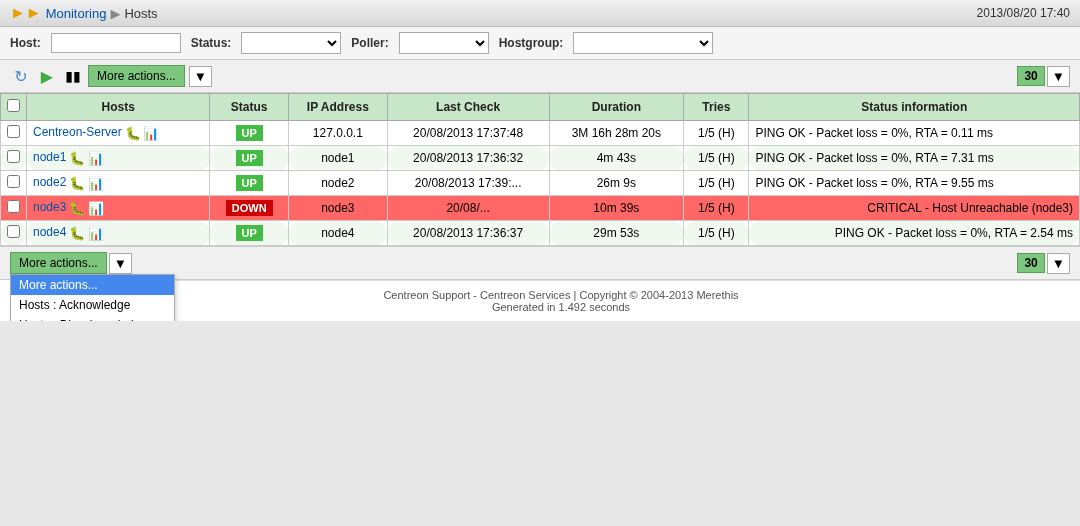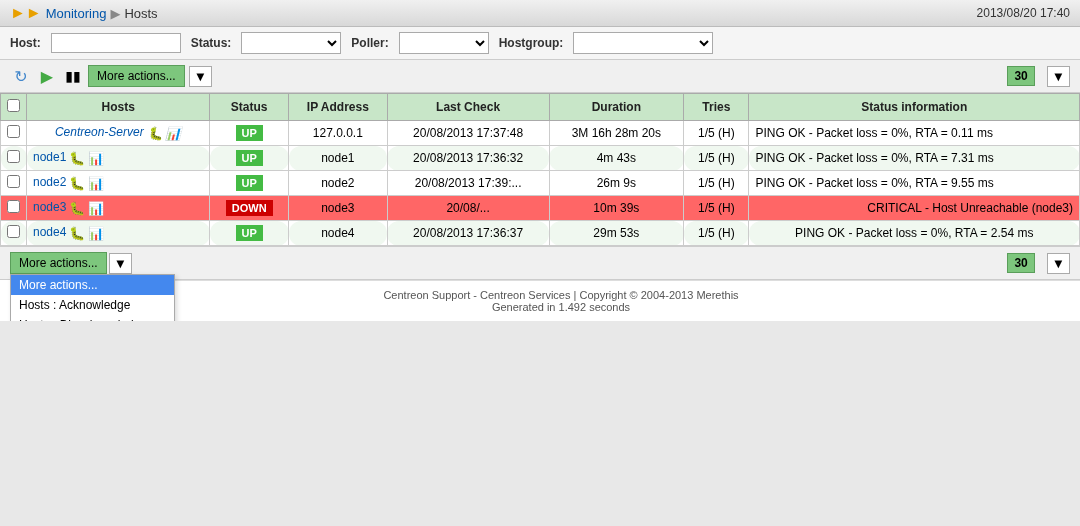--- a/index.html
+++ b/index.html
@@ -62,21 +62,21 @@
       font-size: 12px;
       cursor: pointer;
       color: #000;
     }
     .more-actions-dropdown {
       border: 1px solid #aaa;
       background: white;
       padding: 2px 4px;
       cursor: pointer;
     }
-    .per-page-right { display: flex; align-items: center; gap: 12px; }
+    .per-page-right { display: flex; align-items: center; gap: 2px; }
     .per-page-box {
       background: #7dc67d;
       border: 1px solid #5a9e5a;
       padding: 2px 6px;
       font-size: 12px;
       font-weight: bold;
     }
 
     
     .data-table { width: 100%; border-collapse: collapse; background: white; }
@@ -225,21 +225,21 @@
           <th>Duration</th>
           <th>Tries</th>
           <th>Status information</th>
         </tr>
       </thead>
       <tbody id="table-body">
       <tr class="row-white">
       <td class="checkbox-cell">
         <input type="checkbox" style="">
       </td>
-      <td style="text-align:center;font-style:italic;">
+      <td style="text-align:left;">
         <span style="cursor:pointer; color:#0055aa;">Centreon-Server</span>
         <span class="host-icons">
           <span style="cursor:pointer; font-size:13px;">🐛</span>
           <span style="cursor:pointer; font-size:13px;">📊</span>
         </span>
       </td>
       <td>
         <span class="status-up">UP</span>
       </td>
       <td>127.0.0.1</td>
@@ -319,21 +319,21 @@
           <span style="cursor:pointer; font-size:13px;">📊</span>
         </span>
       </td>
       <td>
         <span class="status-up">UP</span>
       </td>
       <td>node4</td>
       <td>20/08/2013 17:36:37</td>
       <td>29m 53s</td>
       <td>1/5 (H)</td>
-      <td style="text-align:center;">PING OK - Packet loss = 0%, RTA = 2.54 ms</td>
+      <td style="text-align:right;">PING OK - Packet loss = 0%, RTA = 2.54 ms</td>
     </tr>
         </tbody>
     </table>
   </div>
 
   <div class="footer-bar">
     <div class="more-actions-footer action-dropdown-container">
       <button class="more-actions-btn">More actions...</button>
       <button class="more-actions-dropdown">▼</button>
 

